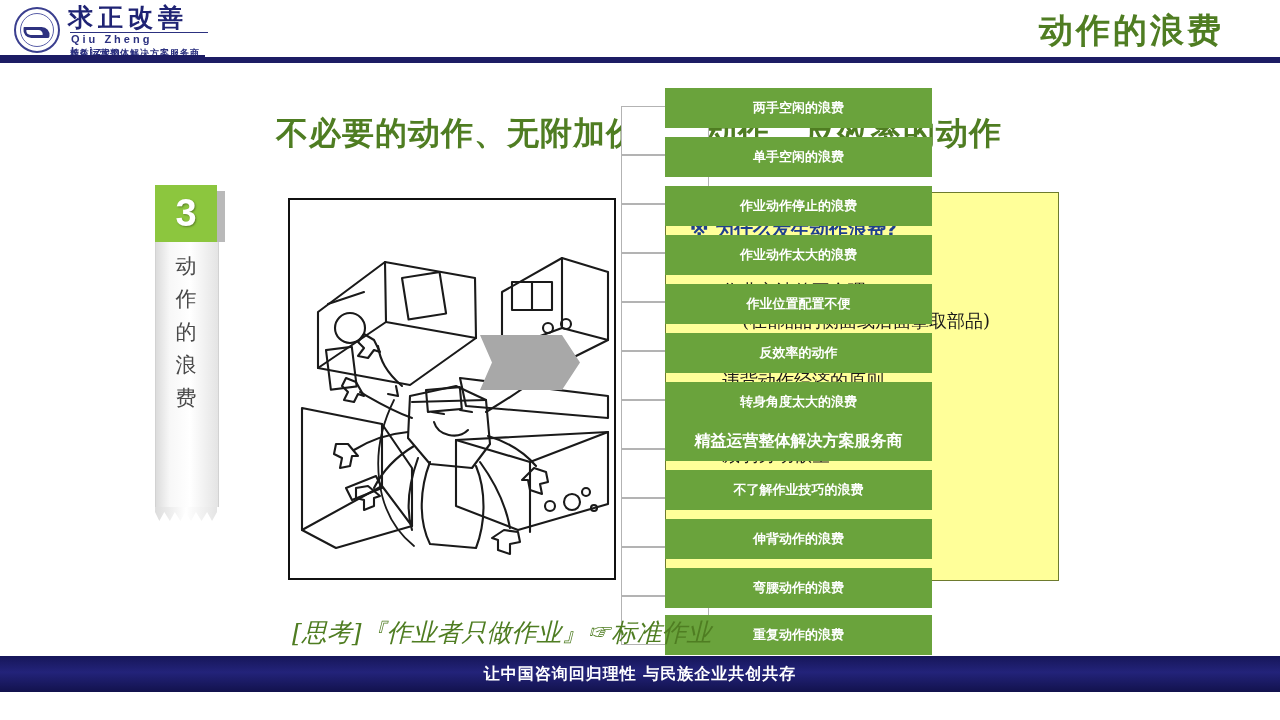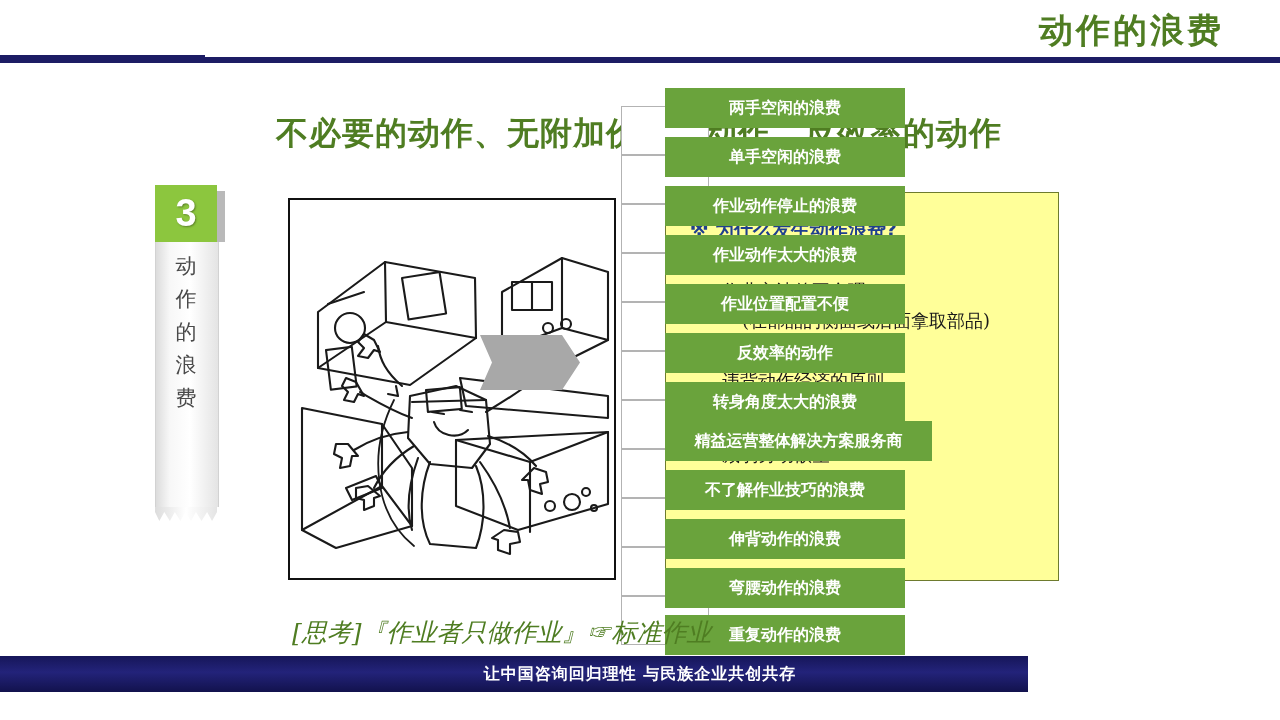--- a/index.html
+++ b/index.html
@@ -71,40 +71,49 @@
   #yellow{position:absolute;left:665px;top:192px;width:394px;height:389px;
      background:#ffff99;border:1px solid #6e7b2e;box-sizing:border-box;}
   #yellow .q-blue{position:absolute;left:24px;top:24px;font-size:19px;font-weight:bold;
      color:#1f3f8f;white-space:nowrap;font-family:"DejaVu Sans",sans-serif;}
   #yellow .q-red{position:absolute;left:48px;top:209px;font-size:19px;font-weight:bold;
      color:#cc0000;white-space:nowrap;font-family:"DejaVu Sans",sans-serif;}
   #yellow .li{position:absolute;font-size:18px;color:#1a1a1a;white-space:nowrap;
      font-family:"DejaVu Serif",serif;}
 
   
-  .gbox{position:absolute;left:665px;width:240px;height:40px;background:#6aa33c;
-     color:#ffffff;font-size:16px;font-weight:bold;text-align:center;line-height:40px;
+  .gbox{position:absolute;left:665px;width:267px;height:40px;background:#6aa33c;
+     color:#ffffff;font-size:13px;font-weight:bold;text-align:center;line-height:40px;
      white-space:nowrap;font-family:"DejaVu Sans",sans-serif;letter-spacing:0;}
   .gbox.wide{width:267px;font-size:16px;}
 
   
   #note{position:absolute;left:292px;top:616px;font-size:25px;color:#4f7d22;
      font-style:italic;white-space:nowrap;font-family:"DejaVu Serif",serif;}
 
   
-  #footer{position:absolute;left:0;top:656px;width:1028px;height:36px;
+  #footer{position:absolute;left:0;top:656px;width:1280px;height:36px;
      background:linear-gradient(to bottom,#161659 0%,#23237a 45%,#12124d 100%);}
   #footer-text{position:absolute;left:0;top:0;width:1280px;height:36px;line-height:36px;
      text-align:center;color:#ffffff;font-size:16px;font-weight:bold;letter-spacing:1px;
      font-family:"DejaVu Sans",sans-serif;}
 </style>
 </head>
 <body>
 
 <div id="header">
+  <div id="logo-block">
+    <div id="logo-mark">
+      <div class="ring"></div>
+        <div class="swoosh"></div>
+    </div>
+    <div id="logo-cn">求正改善</div>
+    <div id="logo-py">Qiu Zheng kaizen</div>
+    <div id="logo-tag">精益运营整体解决方案服务商</div>
+  </div>
   <div id="logo-underline"></div>
   <div id="header-title">动作的浪费</div>
   <div id="header-rule"></div>
 </div>
 
 <div id="headline">不必要的动作、无附加价值的动作、反效率的动作</div>
 
 <div id="ribbon">
   <div id="ribbon-shadow"></div>
   <div id="ribbon-num">3</div>

